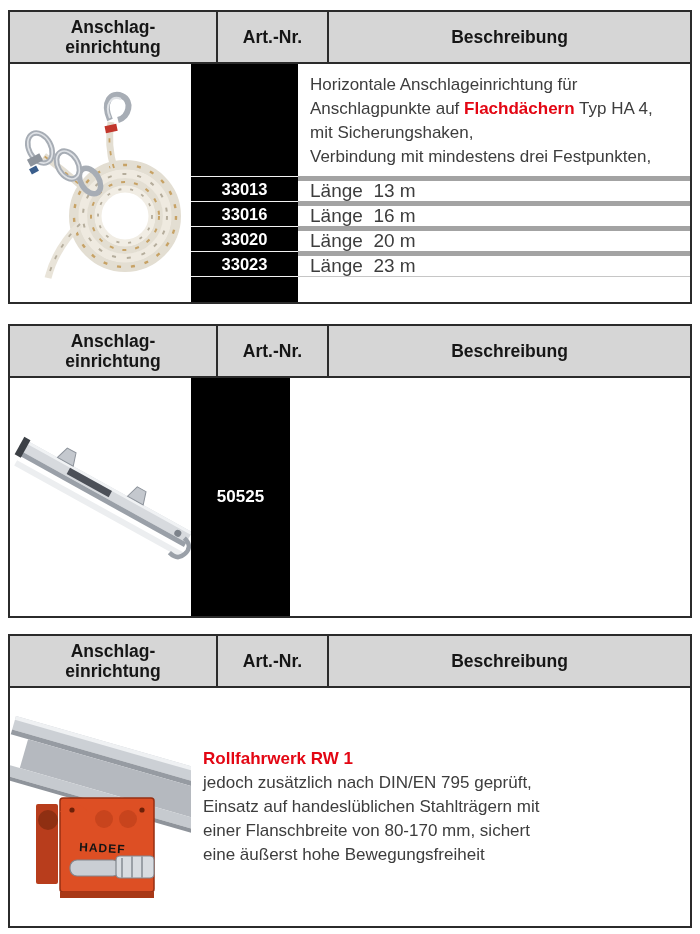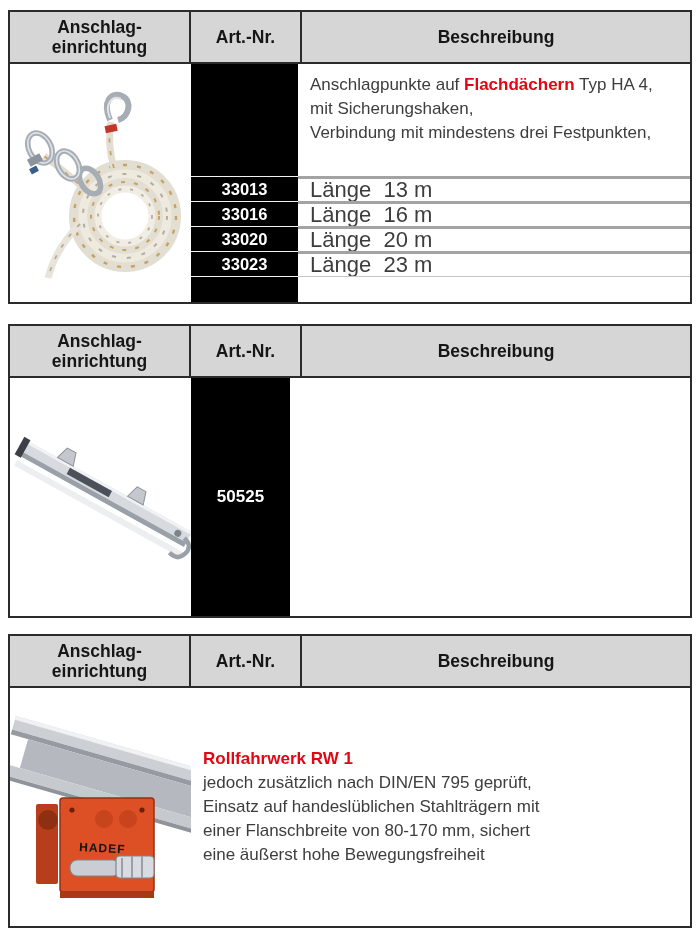--- a/index.html
+++ b/index.html
@@ -3,38 +3,38 @@
 <meta charset="utf-8">
 <style>
   html,body{margin:0;padding:0;background:#ffffff;}
   body{width:700px;height:934px;font-family:"Liberation Sans",sans-serif;overflow:hidden;}
   .ptable{width:684px;margin-left:8px;border:2px solid #2b2b2b;box-sizing:border-box;background:#fff;}
   .t1{margin-top:10px;} .t2{margin-top:20px;} .t3{margin-top:16px;}
 
   .thead{display:flex;height:50px;background:#d6d6d6;border-bottom:2px solid #2b2b2b;}
   .th{display:flex;align-items:center;justify-content:center;font-weight:bold;
       font-size:17.5px;color:#161616;text-align:center;box-sizing:border-box;}
-  .th1{width:181px;border-right:2px solid #2b2b2b;line-height:20px;flex-direction:column;}
+  .th1{width:208px;border-right:2px solid #2b2b2b;line-height:20px;flex-direction:column;}
   .th2{width:111px;border-right:2px solid #2b2b2b;}
   .th3{flex:1;}
 
   .tbody{display:flex;height:238px;}
   .img-cell{width:181px;position:relative;overflow:hidden;background:#fff;}
 
   
   .t1-grid{flex:1;display:flex;flex-direction:column;}
   .row-desc{display:flex;height:112px;}
   .row-item{display:flex;height:25px;box-sizing:border-box;}
   .row-fill{display:flex;flex:1;}
   .bseg{width:107px;background:#000;box-sizing:border-box;display:flex;align-items:center;justify-content:center;text-align:center;}
   .row-item .bseg{border-top:1px solid #f2f2f2;color:#fff;font-weight:bold;font-size:16.5px;}
   .row-fill .bseg{border-top:1px solid #f2f2f2;}
   .wseg{flex:1;box-sizing:border-box;}
-  .row-item .wseg{border-top:3px solid #a3a3a3;display:flex;align-items:center;
-      padding-left:12px;font-size:22px;color:#3d3d3d;white-space:pre;}
+  .row-item .wseg{border-top:5px solid #a3a3a3;display:flex;align-items:center;
+      padding-left:12px;font-size:19px;color:#3d3d3d;white-space:pre;}
   .row-fill .wseg{border-top:1px solid #c6c6c6;}
 
   .desc{flex:1;padding:9px 8px 0 12px;font-size:17px;line-height:24px;color:#3d3d3d;}
   .desc div span{white-space:pre-wrap;}
   .red{color:#e30613;font-weight:bold;}
 
   
   .black-col{width:99px;background:#000;display:flex;align-items:center;justify-content:center;
       color:#fff;font-weight:bold;font-size:17px;white-space:pre;}
   .desc-center{flex:1;display:flex;flex-direction:column;justify-content:center;
@@ -89,20 +89,21 @@
           <ellipse cx="58" cy="101" rx="10" ry="15" transform="rotate(-30 58 101)"></ellipse>
         </g>
         <rect x="18" y="92" width="14" height="8" fill="#8e949c" transform="rotate(-28 25 96)"></rect>
         <rect x="20" y="103" width="8" height="6" fill="#3a5e8c" transform="rotate(-28 24 106)"></rect>
       </svg>
     </div>
     <div class="t1-grid">
       <div class="row-desc">
         <div class="bseg"></div>
         <div class="desc wseg">
+          <div><span>Horizontale Anschlageinrichtung für</span></div>
           <div>
             <span>Anschlagpunkte auf </span><span class="red">Flachdächern</span><span> Typ HA 4,</span>
           </div>
           <div><span>mit Sicherungshaken,</span></div>
           <div><span>Verbindung mit mindestens drei Festpunkten,</span></div>
         </div>
       </div>
       <div class="row-item">
         <div class="bseg">33013</div>
         <div class="wseg">Länge  13 m</div>

